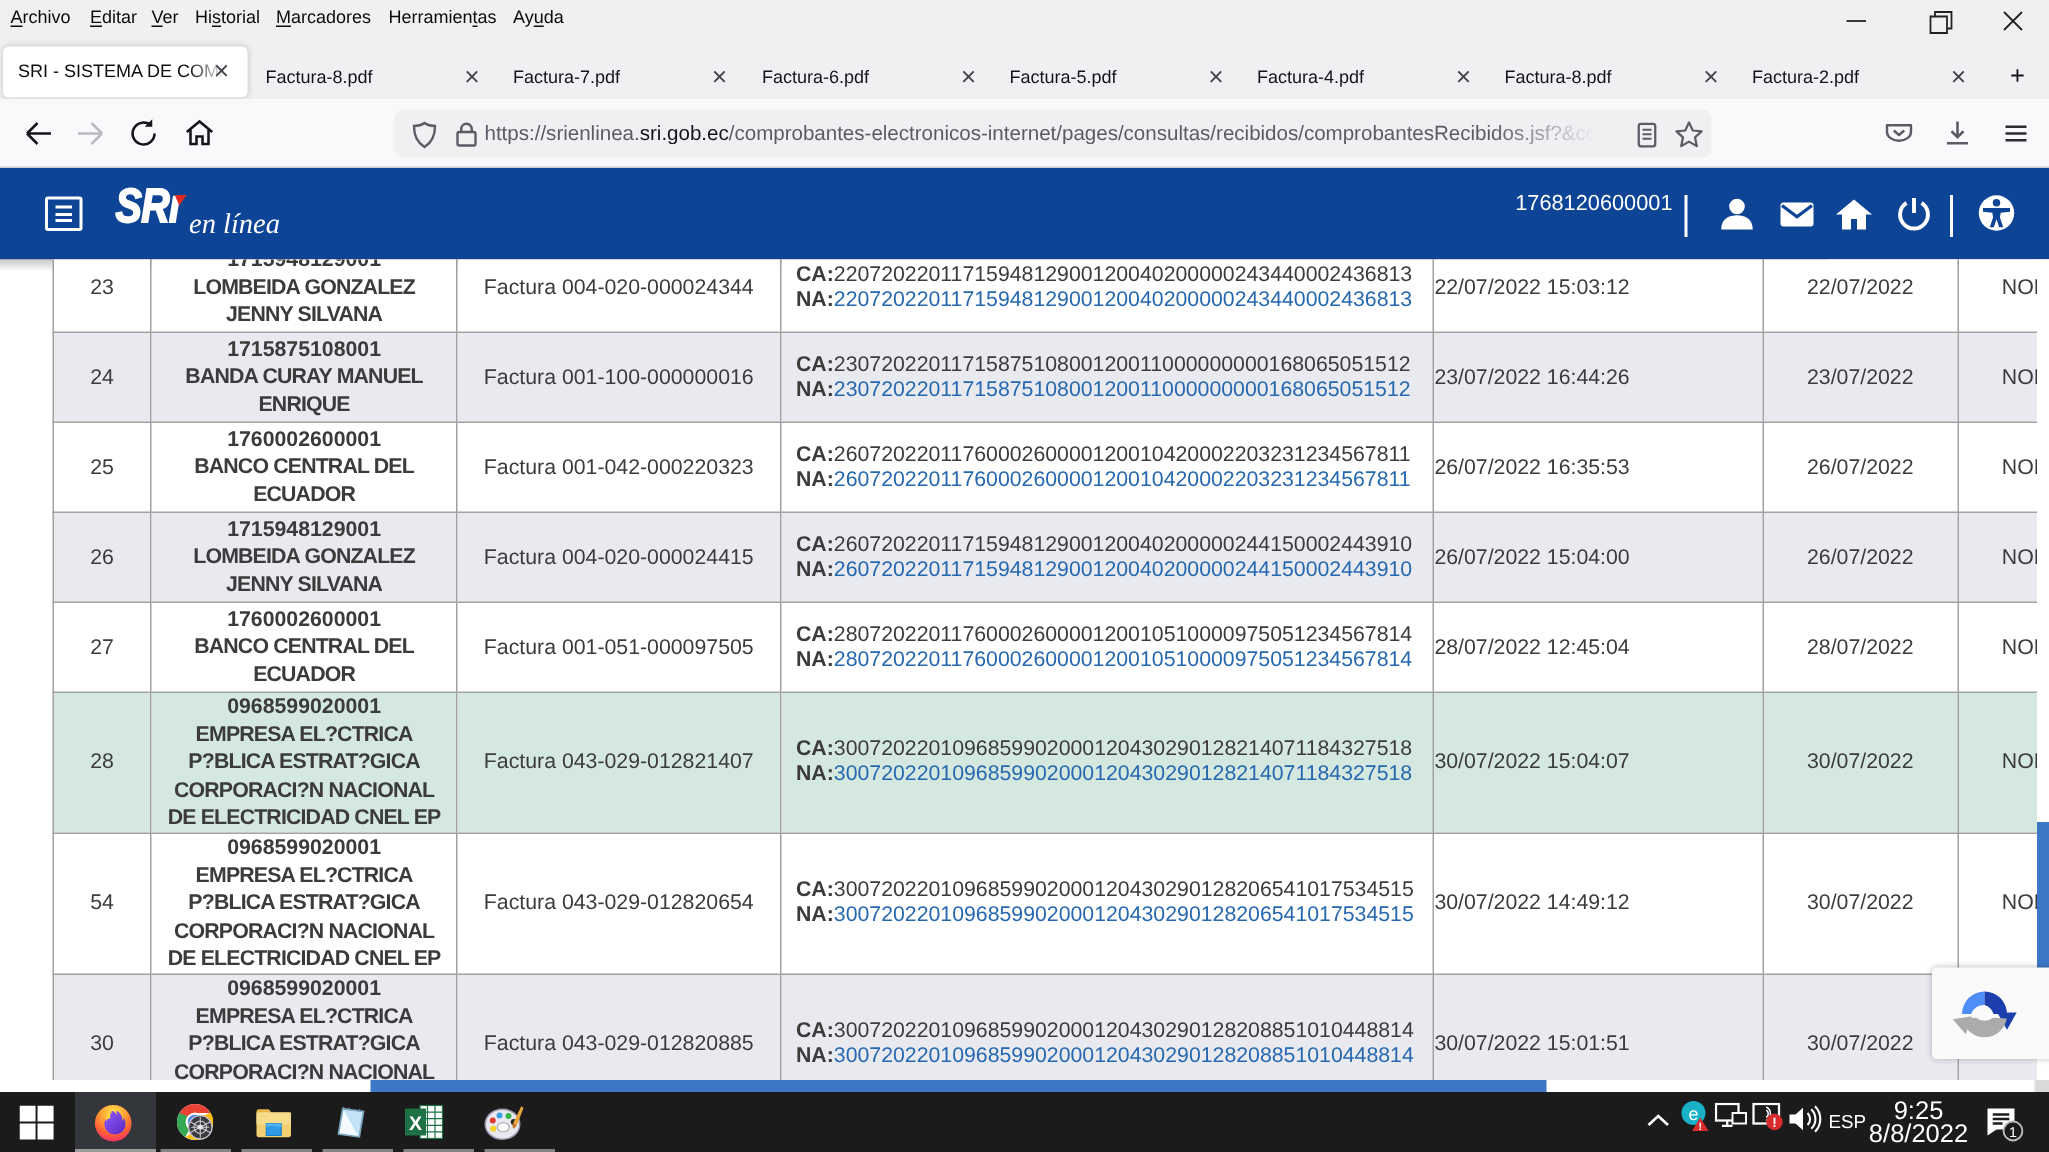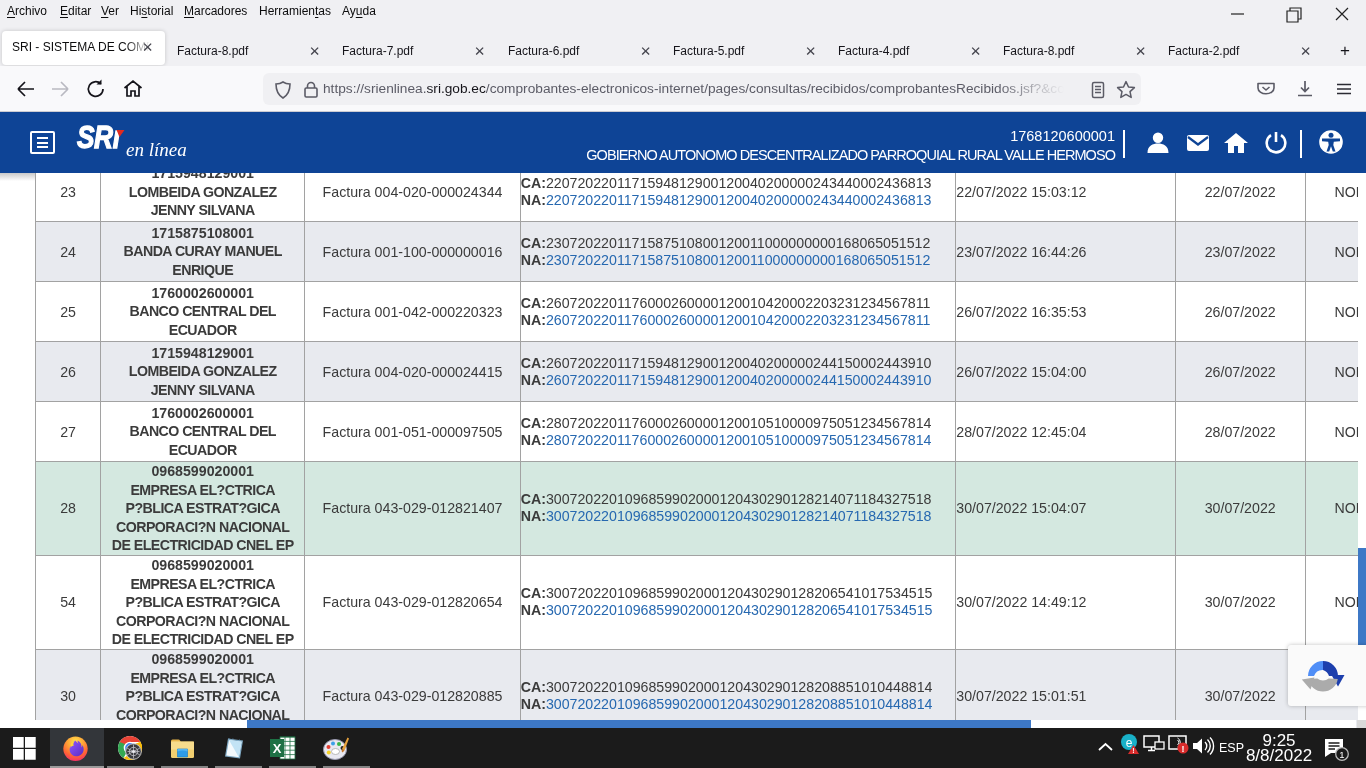--- a/index.html
+++ b/index.html
@@ -39,21 +39,21 @@
 
 #page { left:0; top:173px; width:1366px; height:555px; background:#fff; overflow:hidden; }
 #hshadow { position:absolute; left:0; top:0; width:1366px; height:8px; background:linear-gradient(#c9c9c9,rgba(255,255,255,0)); }
 #tblwrap { position:absolute; left:35px; top:-11px; width:1331px; }
 table { border-collapse:collapse; table-layout:fixed; width:1390px; }
 td { border:1px solid #a2a2a2; color:#3b3b3b; font-size:14.2px; vertical-align:middle; overflow:hidden; }
 td.num { width:65px; text-align:center; }
 td.name { width:204px; text-align:center; line-height:18.6px;font-weight:bold; }
 td.name .nm { letter-spacing:-0.55px; }
 td.fact { width:215px; text-align:center; }
-td.ca { width:435px; line-height:17px; white-space:nowrap; }
+td.ca { width:435px; padding-left:10px; line-height:17px; white-space:nowrap; }
 td.ca b { color:#3b3b3b; }
 td.ca .na { color:#2668b0; }
 td.dt { width:219px; text-align:left; }
 td.d2 { width:130px; text-align:center; }
 td.nor { width:119px; text-align:center; }
 tr.odd  { background:#fff; }
 tr.even { background:#e8eaef; }
 tr.sel  { background:#d4e8e0; }
 
 #vtrack { left:1358px; top:0px; width:8px; height:547px; background:#fff; }
@@ -160,21 +160,20 @@
         <i style="top:8.5px"></i>
         <i style="top:13px"></i>
       </div>
   <div id="srilogo">SRı</div>
   <svg class="abs" style="left:116px;top:18px" width="9" height="8">
         <path d="M0.5 0 L8.5 0 L3.5 7 Z" fill="#e02b20"></path>
       </svg>
   <div id="enlinea">en línea</div>
   <div id="hdrtx">
         <div class="l1">1768120600001</div>
-        <div class="l2">GOBIERNO AUTONOMO DESCENTRALIZADO PARROQUIAL RURAL VALLE HERMOSO</div>
       </div>
   <div class="hsep" style="left:1123px"></div>
   <svg class="hicon" style="left:1144px" width="28" height="28">
         <path d="M14 3.5 a5.2 5.2 0 0 1 5.2 5.2 a5.2 5.2 0 0 1 -10.4 0 a5.2 5.2 0 0 1 5.2 -5.2 Z M3.5 24 C3.5 16.5 9 14.5 14 14.5 C19 14.5 24.5 16.5 24.5 24 Z" fill="#fff"></path>
       </svg>
   <svg class="hicon" style="left:1184px" width="28" height="28">
         <rect x="3" y="6" width="22" height="16" rx="2" fill="#fff"></rect>
         <path d="M4 8 L14 15.5 L24 8" stroke="#0e4496" stroke-width="2.2" fill="none"></path>
       </svg>
   <svg class="hicon" style="left:1222px" width="28" height="28">

